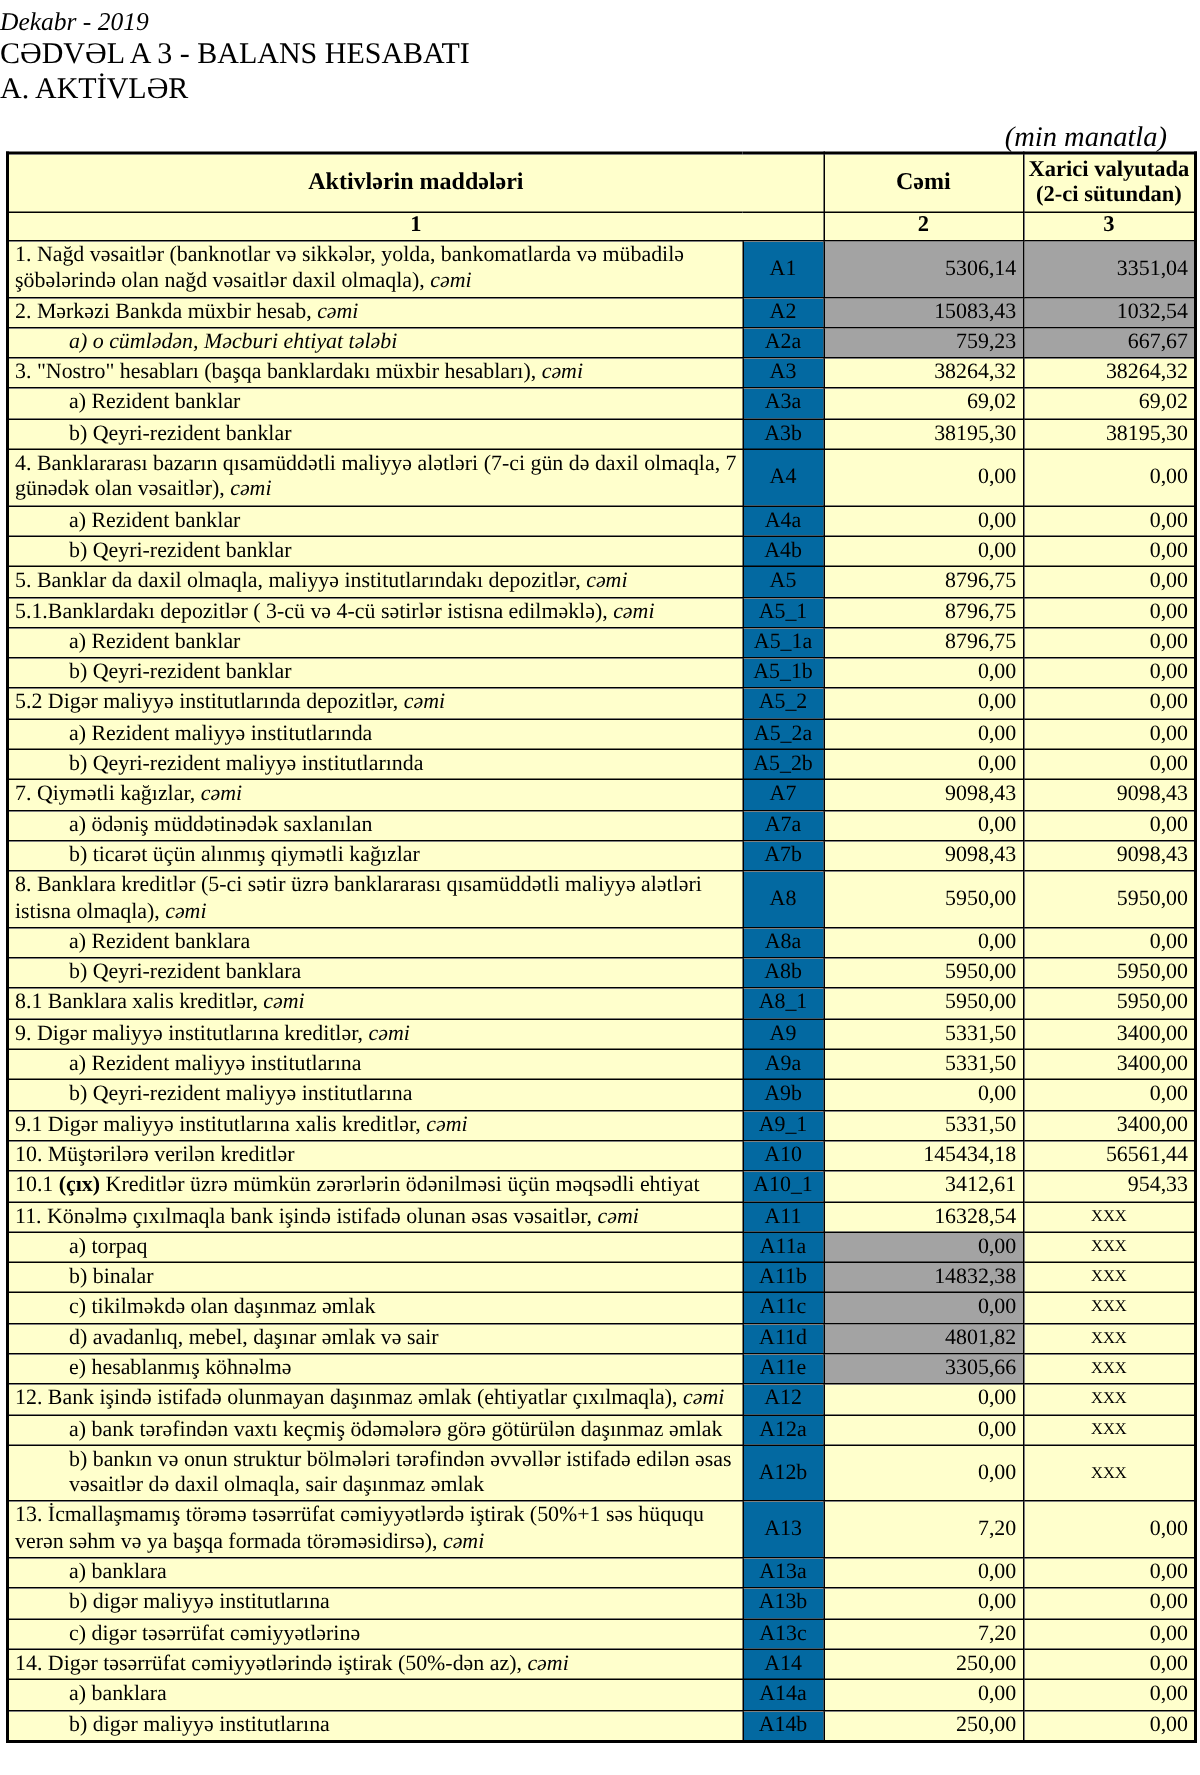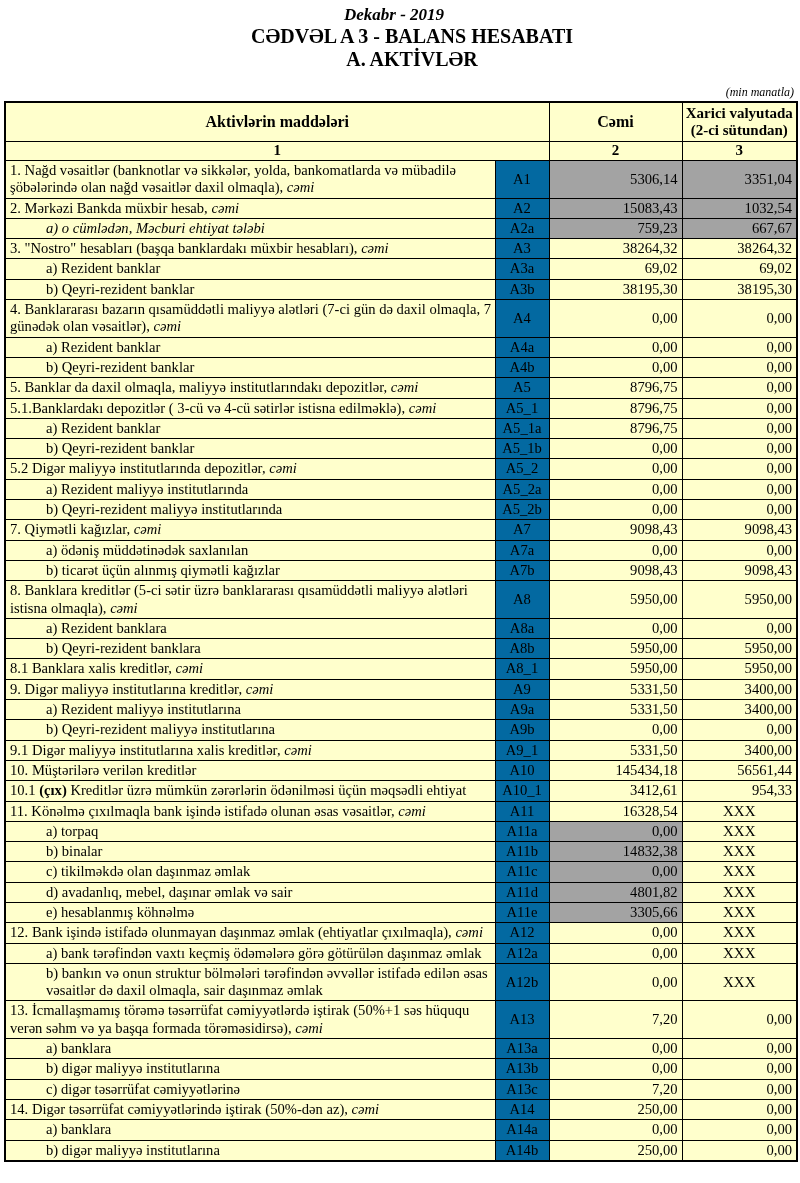--- a/index.html
+++ b/index.html
@@ -2,47 +2,47 @@
 <html><head>
 <meta charset="utf-8">
 <style>
   html,body{margin:0;padding:0;}
   body{
     width:800px;height:1183px;background:#ffffff;color:#000000;
     font-family:"Liberation Serif","DejaVu Serif",serif;
     position:relative;overflow:hidden;
   }
   .date-label{
-    text-align:center;font-style:italic;font-weight:bold;
+    text-align:left;font-style:italic;font-weight:normal;
     font-size:17px;padding:5px 12px 0 0;line-height:20px;
   }
   .title{
-    text-align:center;font-weight:bold;font-size:20px;line-height:23px;padding-left:24px;
+    text-align:left;font-weight:normal;font-size:20px;line-height:23px;
   }
   .unit-note{
-    text-align:right;font-style:italic;font-size:12px;
-    padding-right:6px;margin-top:13px;line-height:16px;
+    text-align:right;font-style:italic;font-size:19px;
+    padding-right:22px;margin-top:13px;line-height:16px;
   }
   table.balance{
     border-collapse:collapse;table-layout:fixed;
     width:792px;margin:1px 4px 0 4px;
     font-size:14.6px;line-height:17.3px;
     border:2px solid #000;
   }
   td{border:1px solid #000;padding:0;vertical-align:middle;overflow:hidden;}
   thead td{background:#FFFFCC;text-align:center;font-weight:bold;}
   .hd-main{height:38px;font-size:16px;}
   .hd-num{height:18px;font-size:15px;}
   .hd-fx{font-size:15px;line-height:17px;}
   .c-label{background:#FFFFCC;padding:1px 3px 1px 4px;text-align:left;}
   .c-label.indent{padding-left:40px;}
   .c-code{background:#0369a1;text-align:center;}
   .c-val{background:#FFFFCC;text-align:right;padding-right:4px;}
   .c-val.white{background:#a3a3a3;}
-  .c-val.xxx{text-align:center;padding-right:0;font-size:15px;}
+  .c-val.xxx{text-align:center;padding-right:0;font-size:11px;}
   tr.data-row{height:17px;}
   .seg-n{font-style:normal;font-weight:inherit;}
   .seg-i{font-style:italic;}
   .seg-b{font-weight:bold;}
 </style>
 </head>
 <body>
 
 <div class="date-label">Dekabr - 2019</div>
 <div class="title">CƏDVƏL A 3 - BALANS HESABATI</div>

